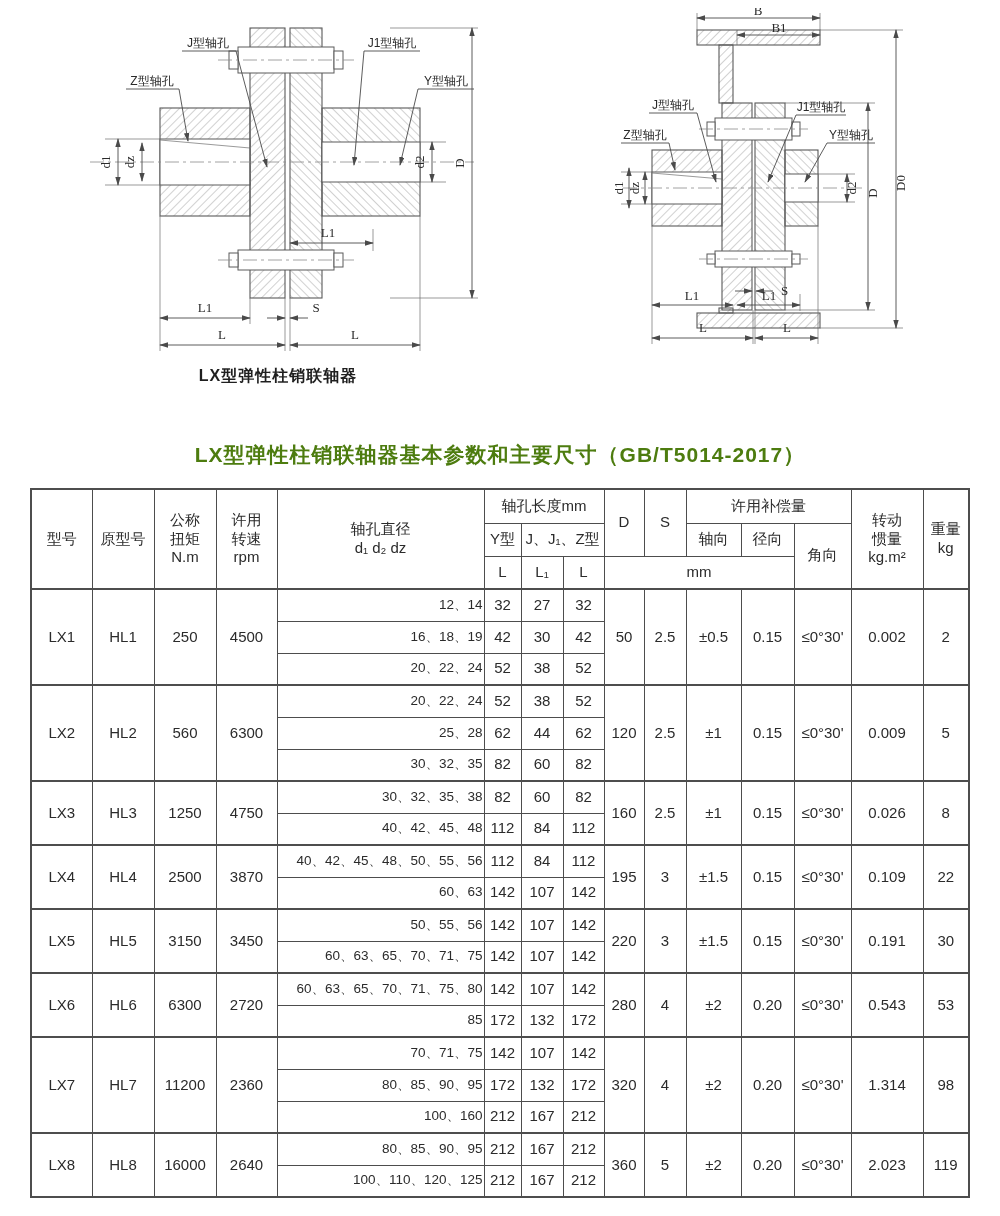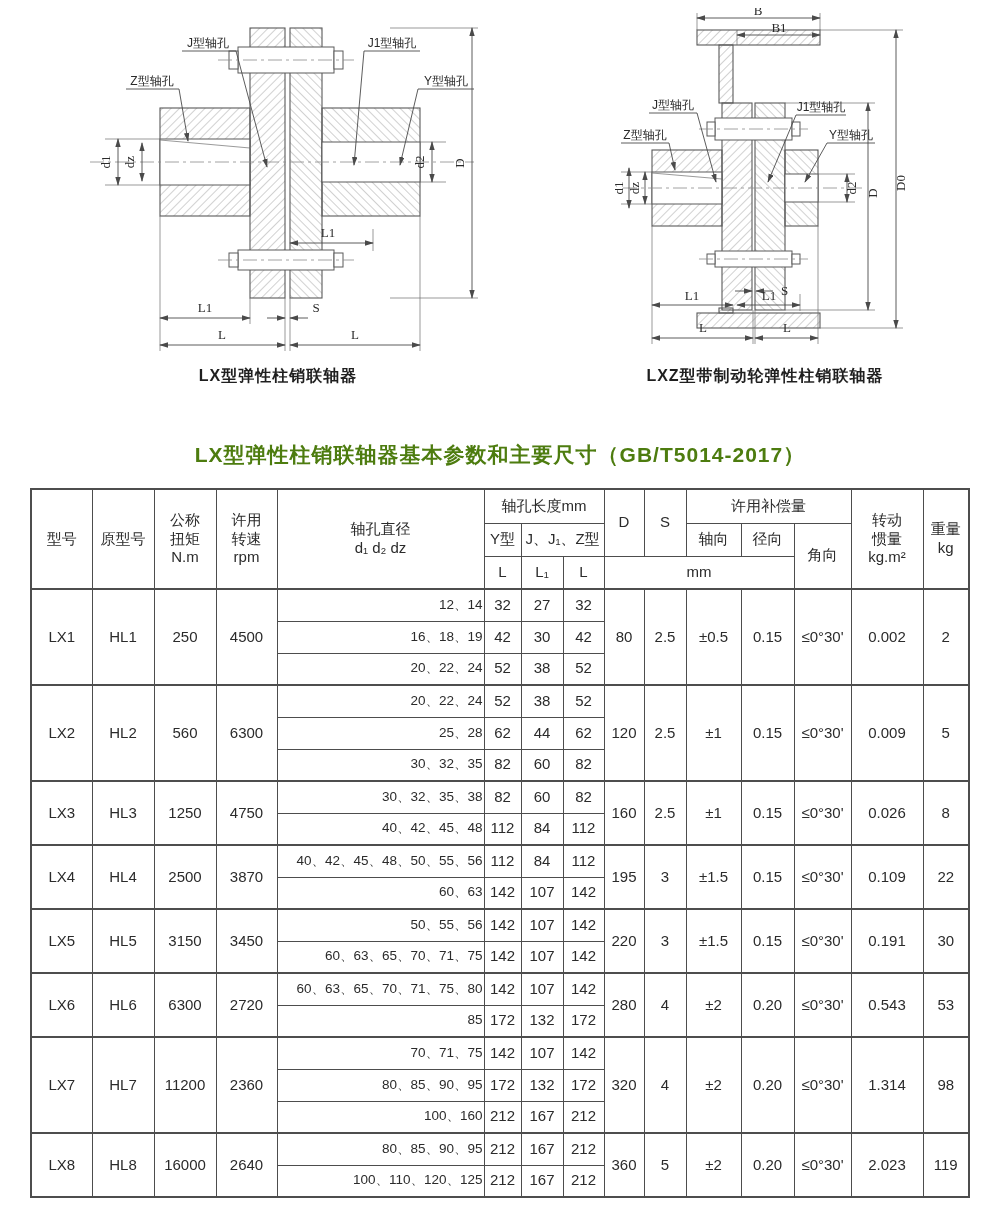--- a/index.html
+++ b/index.html
@@ -278,21 +278,20 @@
         <text class="dim" x="77" y="292" text-anchor="middle" font-size="11">L1</text>
         <line class="dl" x1="122" y1="297" x2="185" y2="297" marker-start="url(#aB)" marker-end="url(#aB)"></line>
         <text class="dim" x="154" y="292" text-anchor="middle" font-size="11">L1</text>
         <line class="dl" x1="37" y1="330" x2="138" y2="330" marker-start="url(#aB)" marker-end="url(#aB)"></line>
         <text class="dim" x="88" y="324" text-anchor="middle">L</text>
         <line class="dl" x1="140" y1="330" x2="203" y2="330" marker-start="url(#aB)" marker-end="url(#aB)"></line>
         <text class="dim" x="172" y="324" text-anchor="middle">L</text>
       </g>
     </svg>
   </div>
-  <div class="caption" style="left:600px;top:366px;width:330px;">LXZ型带制动轮弹性柱销联轴器</div>
 
   <div class="tbl-title">LX型弹性柱销联轴器基本参数和主要尺寸（GB/T5014-2017）</div>
 
   <table class="spec">
     <colgroup>
       <col style="width:61px">
         <col style="width:62px">
         <col style="width:62px">
         <col style="width:61px">
       <col style="width:207px">
@@ -346,21 +345,21 @@
     <tbody id="spec-tbody">
         <tr class="group-start">
           <td rowspan="3">LX1</td>
           <td rowspan="3">HL1</td>
           <td rowspan="3">250</td>
           <td rowspan="3">4500</td>
           <td class="bore">12、14</td>
           <td>32</td>
           <td>27</td>
           <td>32</td>
-          <td rowspan="3">80</td>
+          <td rowspan="3">50</td>
           <td rowspan="3">2.5</td>
           <td rowspan="3">±0.5</td>
           <td rowspan="3">0.15</td>
           <td rowspan="3">≤0°30'</td>
           <td rowspan="3">0.002</td>
           <td rowspan="3">2</td>
         </tr>
         <tr>
           <td class="bore">16、18、19</td>
           <td>42</td>

